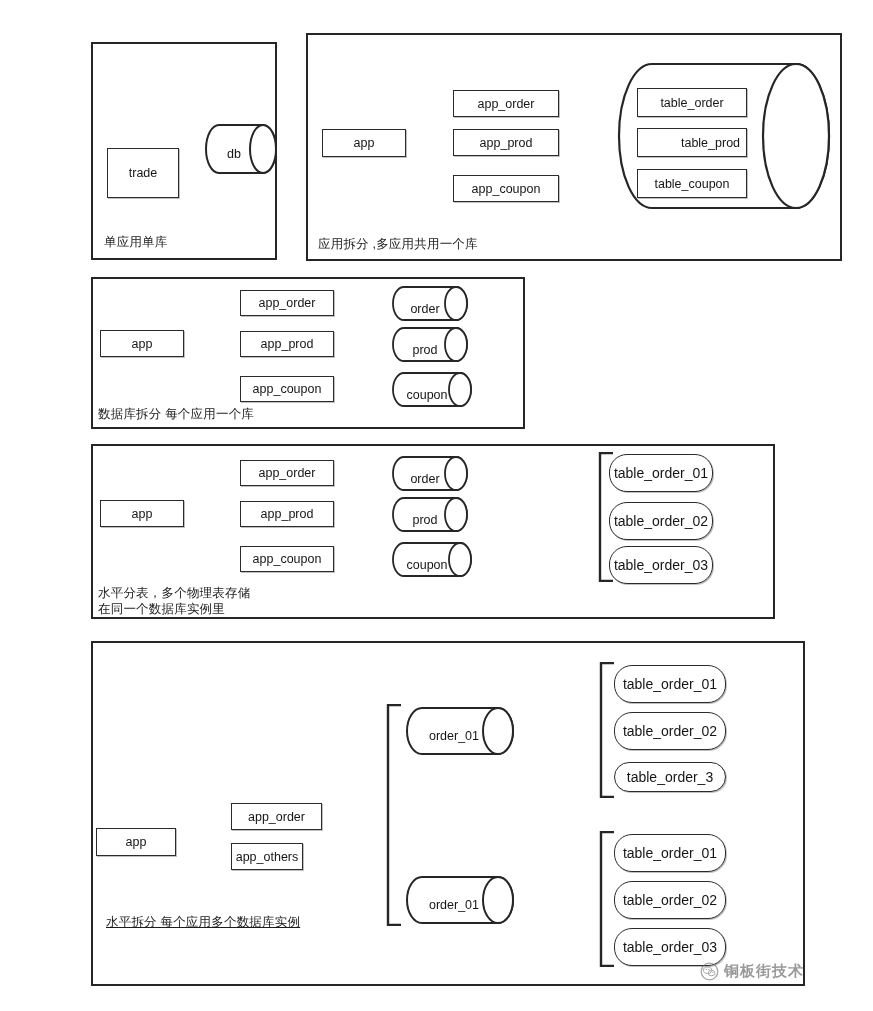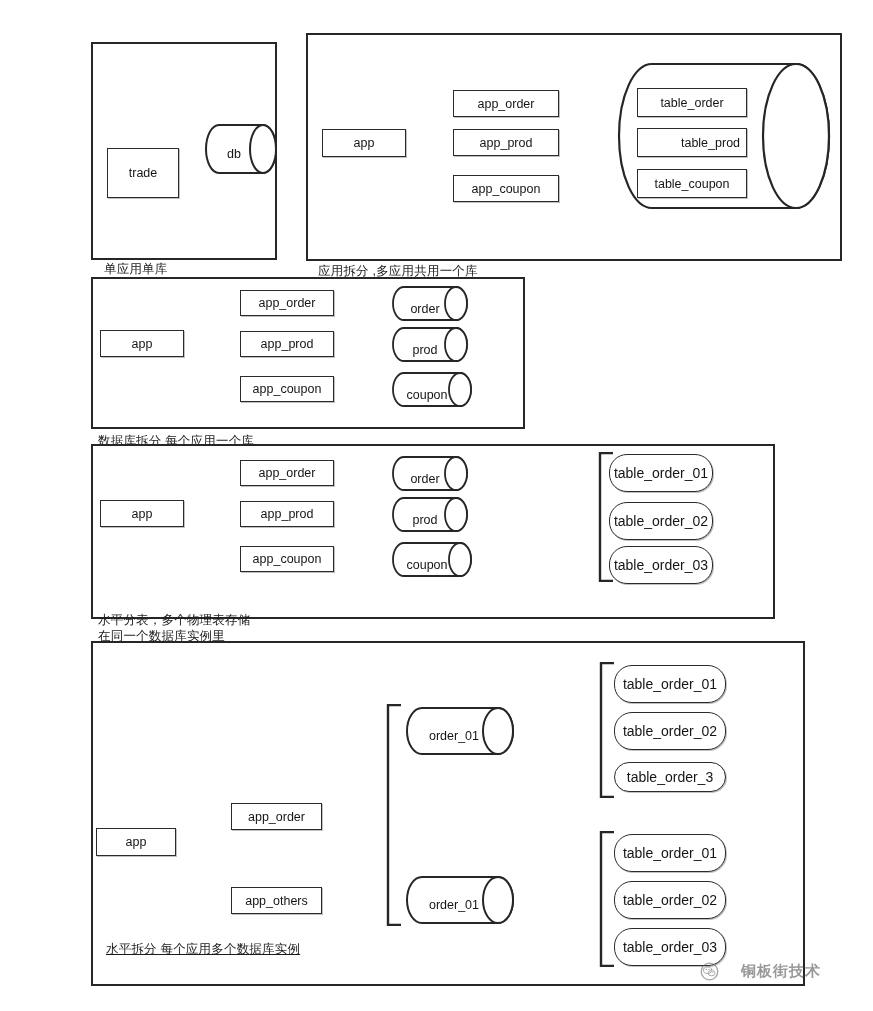--- a/index.html
+++ b/index.html
@@ -4,42 +4,42 @@
 <style>
   html,body{margin:0;padding:0;background:#ffffff;}
   body{
     width:873px;height:1011px;position:relative;overflow:hidden;
     font-family:"Liberation Sans","DejaVu Sans",sans-serif;
     color:#1a1a1a;
   }
   .panel{position:absolute;border:2px solid #262626;background:#fff;box-sizing:border-box;}
   .caption{
     position:absolute;font-size:12.5px;line-height:16px;color:#1c1c1c;
-    white-space:pre-line;letter-spacing:.2px;margin-top:27px;
+    white-space:pre-line;letter-spacing:.2px;
   }
   .box{
     position:absolute;box-sizing:border-box;border:1.6px solid #2b2b2b;background:#fff;
     display:flex;align-items:center;justify-content:center;text-align:center;
     font-size:12.5px;color:#151515;box-shadow:1px 1px 0 rgba(140,140,140,.55);
     line-height:14px;
   }
   .box.small{font-size:14px;border-radius:18px;}
   .cyl{position:absolute;}
   .cyl svg{display:block;overflow:visible;}
   .cyl .cyl-label{
     position:absolute;left:0;right:14px;top:0;bottom:0;
     display:flex;align-items:center;justify-content:center;
     font-size:12.5px;color:#151515;pointer-events:none;margin-top:10px;
   }
   .conn{position:absolute;left:0;top:0;width:873px;height:1011px;pointer-events:none;}
   .conn path,.conn line{stroke:#1f1f1f;fill:none;}
   .bracket{position:absolute;}
   .bracket svg{display:block;}
   .watermark{
-    position:absolute;display:flex;gap:22px;
+    position:absolute;display:flex;gap:5px;
     opacity:.62;color:#4a4a4a;
   }
   .watermark .wm-text{font-size:15px;font-weight:bold;letter-spacing:1px;color:#5a5a5a;}
   .wm-logo{width:19px;height:19px;}
 </style>
 </head>
 <body>
 
 <svg class="conn" viewBox="0 0 873 1011">
   <defs>
@@ -176,21 +176,21 @@
 </div>
 <div class="box small" style="left:609px;top:454px;width:104px;height:38px;">table_order_01</div>
 <div class="box small" style="left:609px;top:502px;width:104px;height:38px;">table_order_02</div>
 <div class="box small" style="left:609px;top:546px;width:104px;height:38px;">table_order_03</div>
 <div class="caption" style="left:98px;top:585px;width:300px;">水平分表，多个物理表存储
   在同一个数据库实例里</div>
 
 <div class="panel" style="left:91px;top:641px;width:714px;height:345px;"></div>
 <div class="box" style="left:96px;top:828px;width:80px;height:28px;">app</div>
 <div class="box" style="left:231px;top:803px;width:91px;height:27px;">app_order</div>
-<div class="box" style="left:231px;top:887px;width:91px;height:27px;">app_others</div>
+<div class="box" style="left:231px;top:843px;width:72px;height:27px;">app_others</div>
 
 <div class="bracket" style="left:386px;top:704px;width:16px;height:222px;">
   <svg width="16" height="222" viewBox="0 0 16 222">
     <path d="M15 1 H2 V221 H15" fill="none" stroke="#262626" stroke-width="2.4"></path>
   </svg>
 </div>
 <div class="cyl" style="left:408px;top:707px;width:106px;height:48px;">
   <svg width="106" height="48" viewBox="0 0 106 48">
     <path d="M14 1 H90 A15 23 0 0 1 90 47 H14 A15 23 0 0 1 14 1 Z" fill="#fff" stroke="#262626" stroke-width="2"></path>
     <ellipse cx="90" cy="24" rx="15" ry="23" fill="#fff" stroke="#262626" stroke-width="2"></ellipse>

